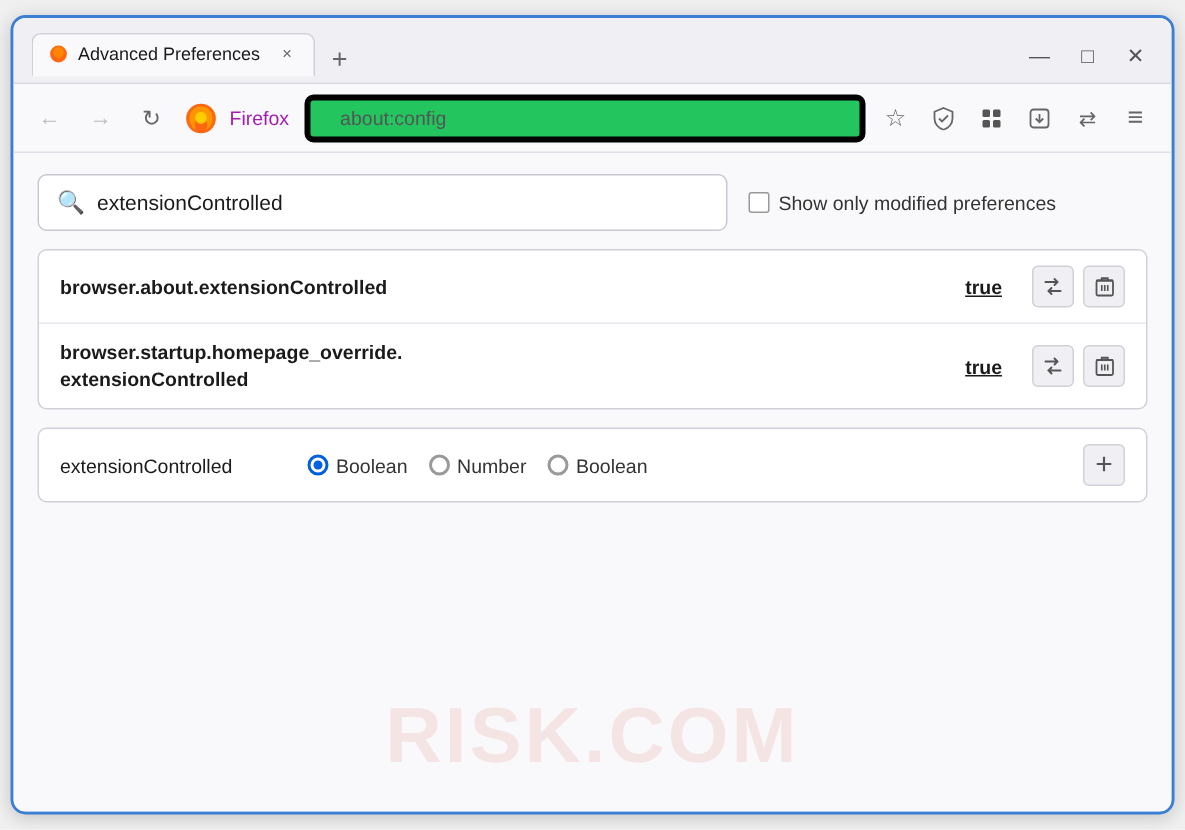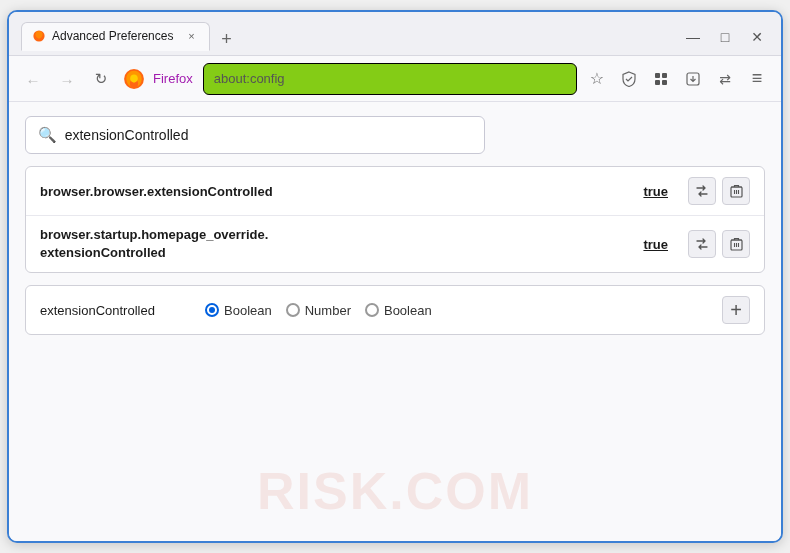--- a/index.html
+++ b/index.html
@@ -137,24 +137,24 @@
       width: 22px;
       height: 22px;
       margin: 0 2px;
       flex-shrink: 0;
     }
 
     .address-bar {
       flex: 1;
       display: flex;
       align-items: center;
-      background: #84cc16;
-      border: 1px solid #000000;
+      background: #22c55e;
+      border: 4px solid #000000;
       border-radius: 6px;
-      padding: 4px 10px;
+      padding: 4px 20px;
       gap: 6px;
       height: 32px;
     }
 
     .nav-icons {
       display: flex;
       gap: 4px;
       align-items: center;
     }
 
@@ -441,26 +441,30 @@
 
   <div class="content-area">
 
     <div class="watermark">RISK.COM</div>
 
     <div class="search-row">
       <div class="search-box">
         <span class="search-icon-wrap">🔍</span>
         <span class="search-input-display">extensionControlled</span>
       </div>
+      <div class="show-modified-wrap">
+        <div class="checkbox-box"></div>
+        <span>Show only modified preferences</span>
+      </div>
     </div>
 
     <div class="results-table">
 
       <div class="result-row">
-        <span class="pref-name">browser.browser.extensionControlled</span>
+        <span class="pref-name">browser.about.extensionControlled</span>
         <span class="pref-value">true</span>
         <div class="row-actions">
           <div class="action-btn">
             <svg width="14" height="14" viewBox="0 0 14 14" fill="none">
               <path d="M2 4 H10 M8 2 L10 4 L8 6" stroke="#555" stroke-width="1.3" fill="none" stroke-linecap="round"></path>
               <path d="M12 10 H4 M6 8 L4 10 L6 12" stroke="#555" stroke-width="1.3" fill="none" stroke-linecap="round"></path>
             </svg>
           </div>
           <div class="action-btn">
             <svg width="13" height="14" viewBox="0 0 13 14" fill="none">

